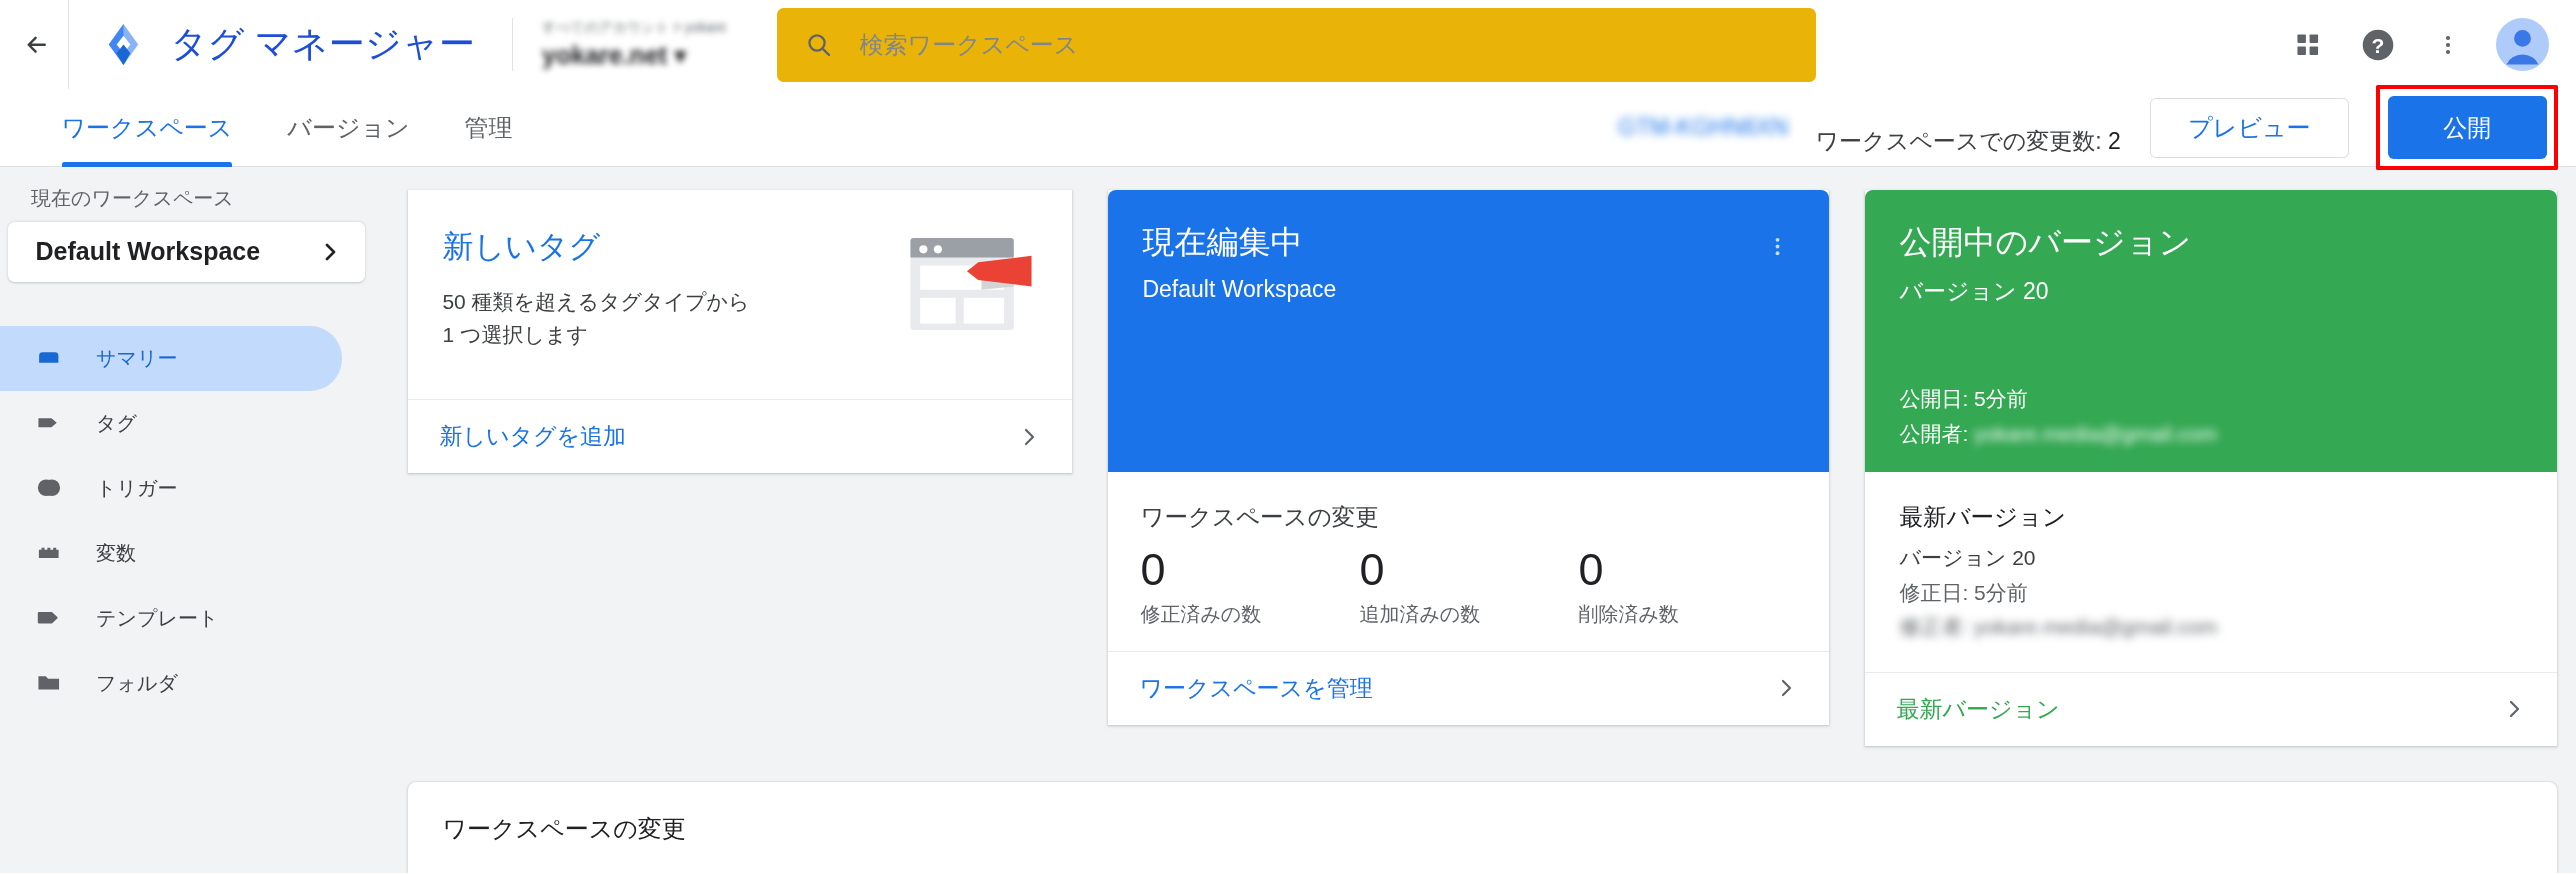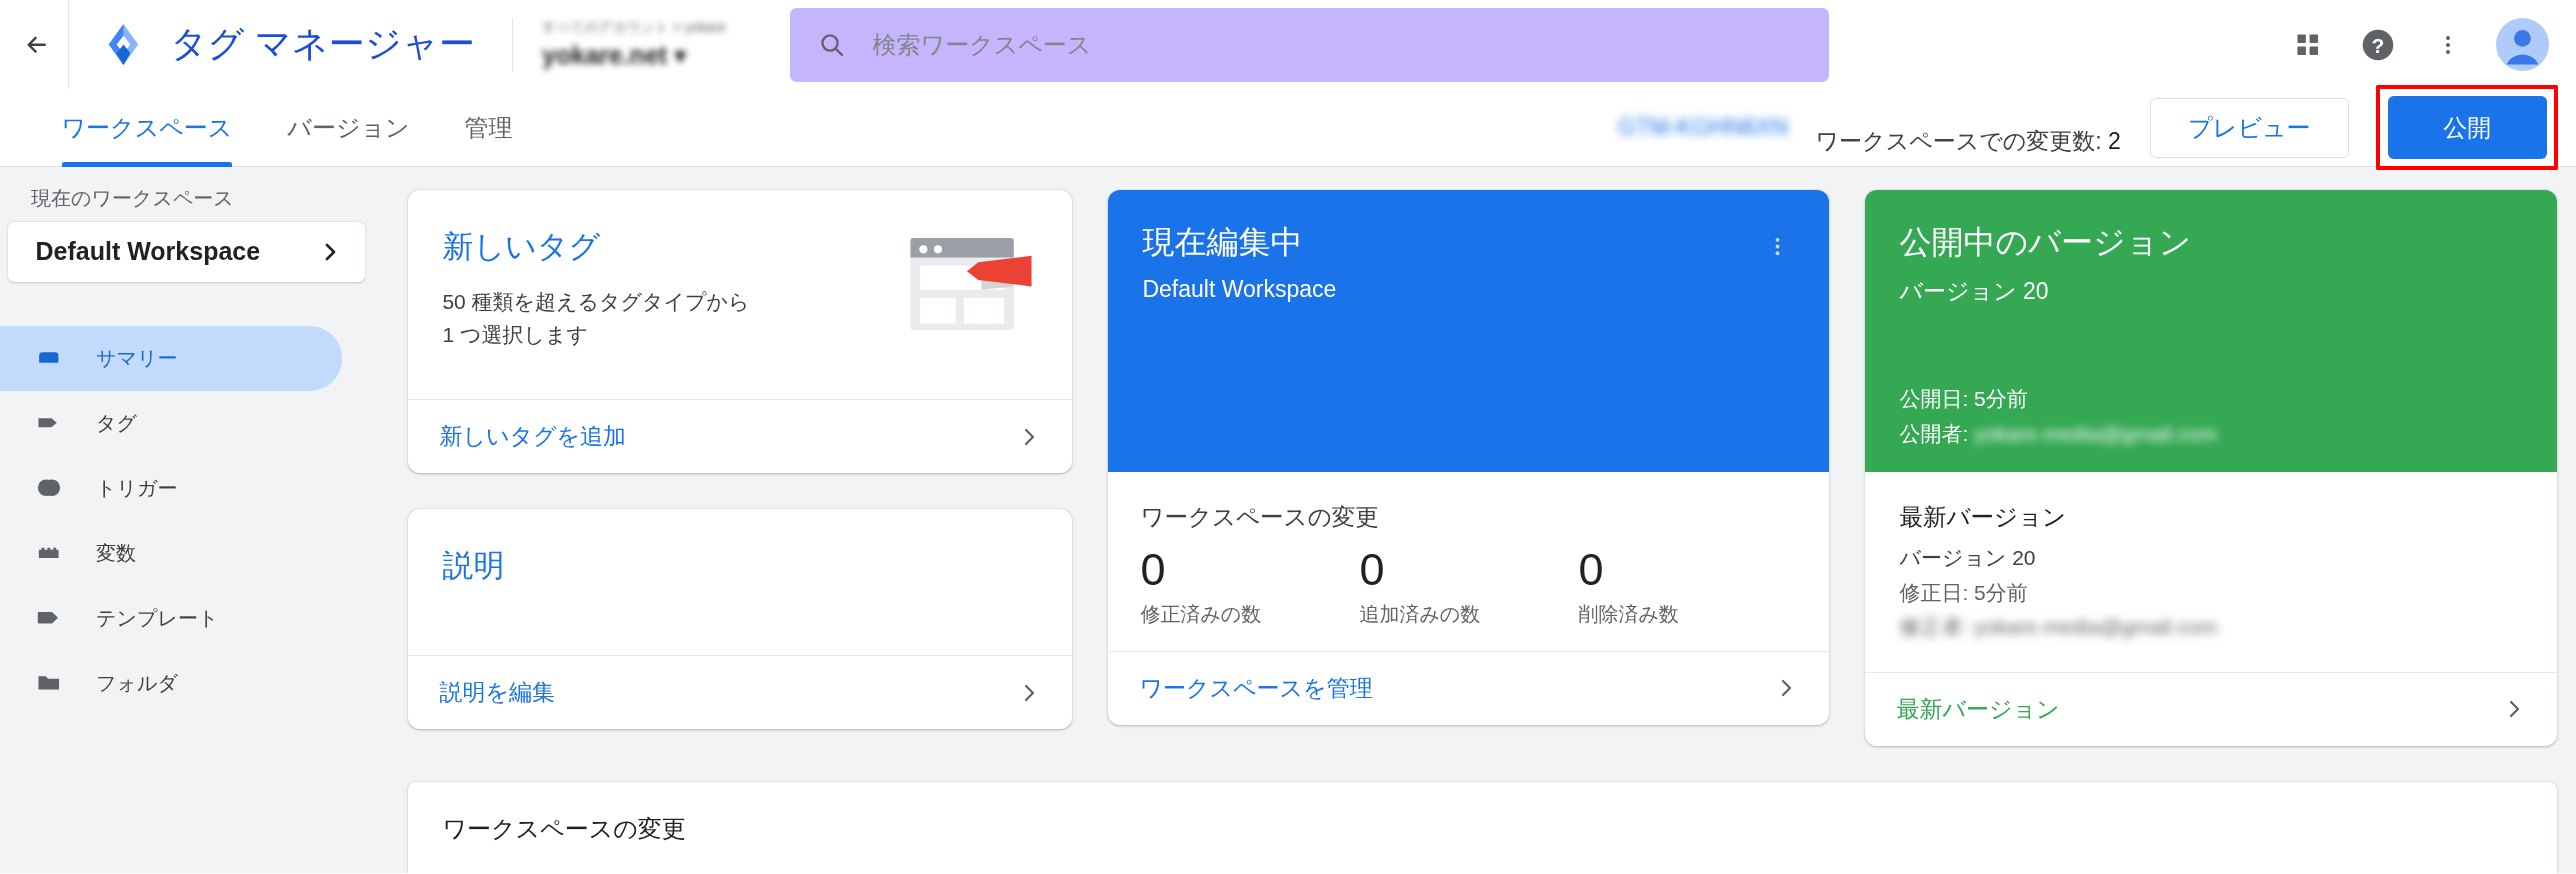--- a/index.html
+++ b/index.html
@@ -71,23 +71,22 @@
     font-size: 25px;
     color: #202124;
     font-weight: 700;
     filter: blur(3.4px);
     white-space: nowrap;
   }
 
   .search-wrap {
     flex: 0 0 auto;
     width: 1039px;
-    margin-left: 13px;
     height: 74px;
-    background: #c4b5fd;
+    background: #eab308;
     border-radius: 6.5px;
     display: flex;
     align-items: center;
     padding: 0 27.5px;
     cursor: text;
   }
   .search-icon { flex: 0 0 auto; color: #5f6368; display:flex; }
   .search-input {
     border: none; outline: none; background: transparent;
     font-size: 24px;
@@ -266,21 +265,21 @@
     gap: 36px;
     align-items: flex-start;
   }
   .col { display: flex; flex-direction: column; gap: 36px; }
   .col-left  { flex: 0 0 664px; }
   .col-mid   { flex: 0 0 712px; }
   .col-right { flex: 1 1 auto; min-width: 0; }
 
   .card {
     background: #ffffff;
-    border-radius: 12px;
+    border-radius: 0;
     box-shadow: 0 0.8px 1.6px rgba(60,64,67,.22), 0 0.8px 2.4px 0.8px rgba(60,64,67,.10);
     overflow: hidden;
   }
   .card-foot {
     border-top: 0.8px solid #e8eaed;
     height: 74px;
     display: flex; align-items: center;
     padding: 0 31px;
     cursor: pointer;
   }
@@ -567,34 +566,20 @@
           <div class="card-foot">
             <span class="flabel">新しいタグを追加</span>
             <span class="chev">
               <svg width="24" height="24" viewBox="0 0 24 24" fill="none" stroke="#5f6368" stroke-width="2.2" stroke-linecap="round" stroke-linejoin="round">
                   <path d="M9 5l7 7-7 7"></path>
                 </svg>
             </span>
           </div>
         </div>
 
-        <div class="card">
-          <div class="desc-body">
-            <div class="desc-title">説明</div>
-            <div></div>
-          </div>
-          <div class="card-foot">
-            <span class="flabel">説明を編集</span>
-            <span class="chev">
-              <svg width="24" height="24" viewBox="0 0 24 24" fill="none" stroke="#5f6368" stroke-width="2.2" stroke-linecap="round" stroke-linejoin="round">
-                  <path d="M9 5l7 7-7 7"></path>
-                </svg>
-            </span>
-          </div>
-        </div>
 
       </div>
 
       <div class="col col-mid">
         <div class="card">
           <div class="hero-blue">
             <div class="hero-texts">
               <div class="hero-title-w">現在編集中</div>
               <div class="hero-sub-w">Default Workspace</div>
             </div>

